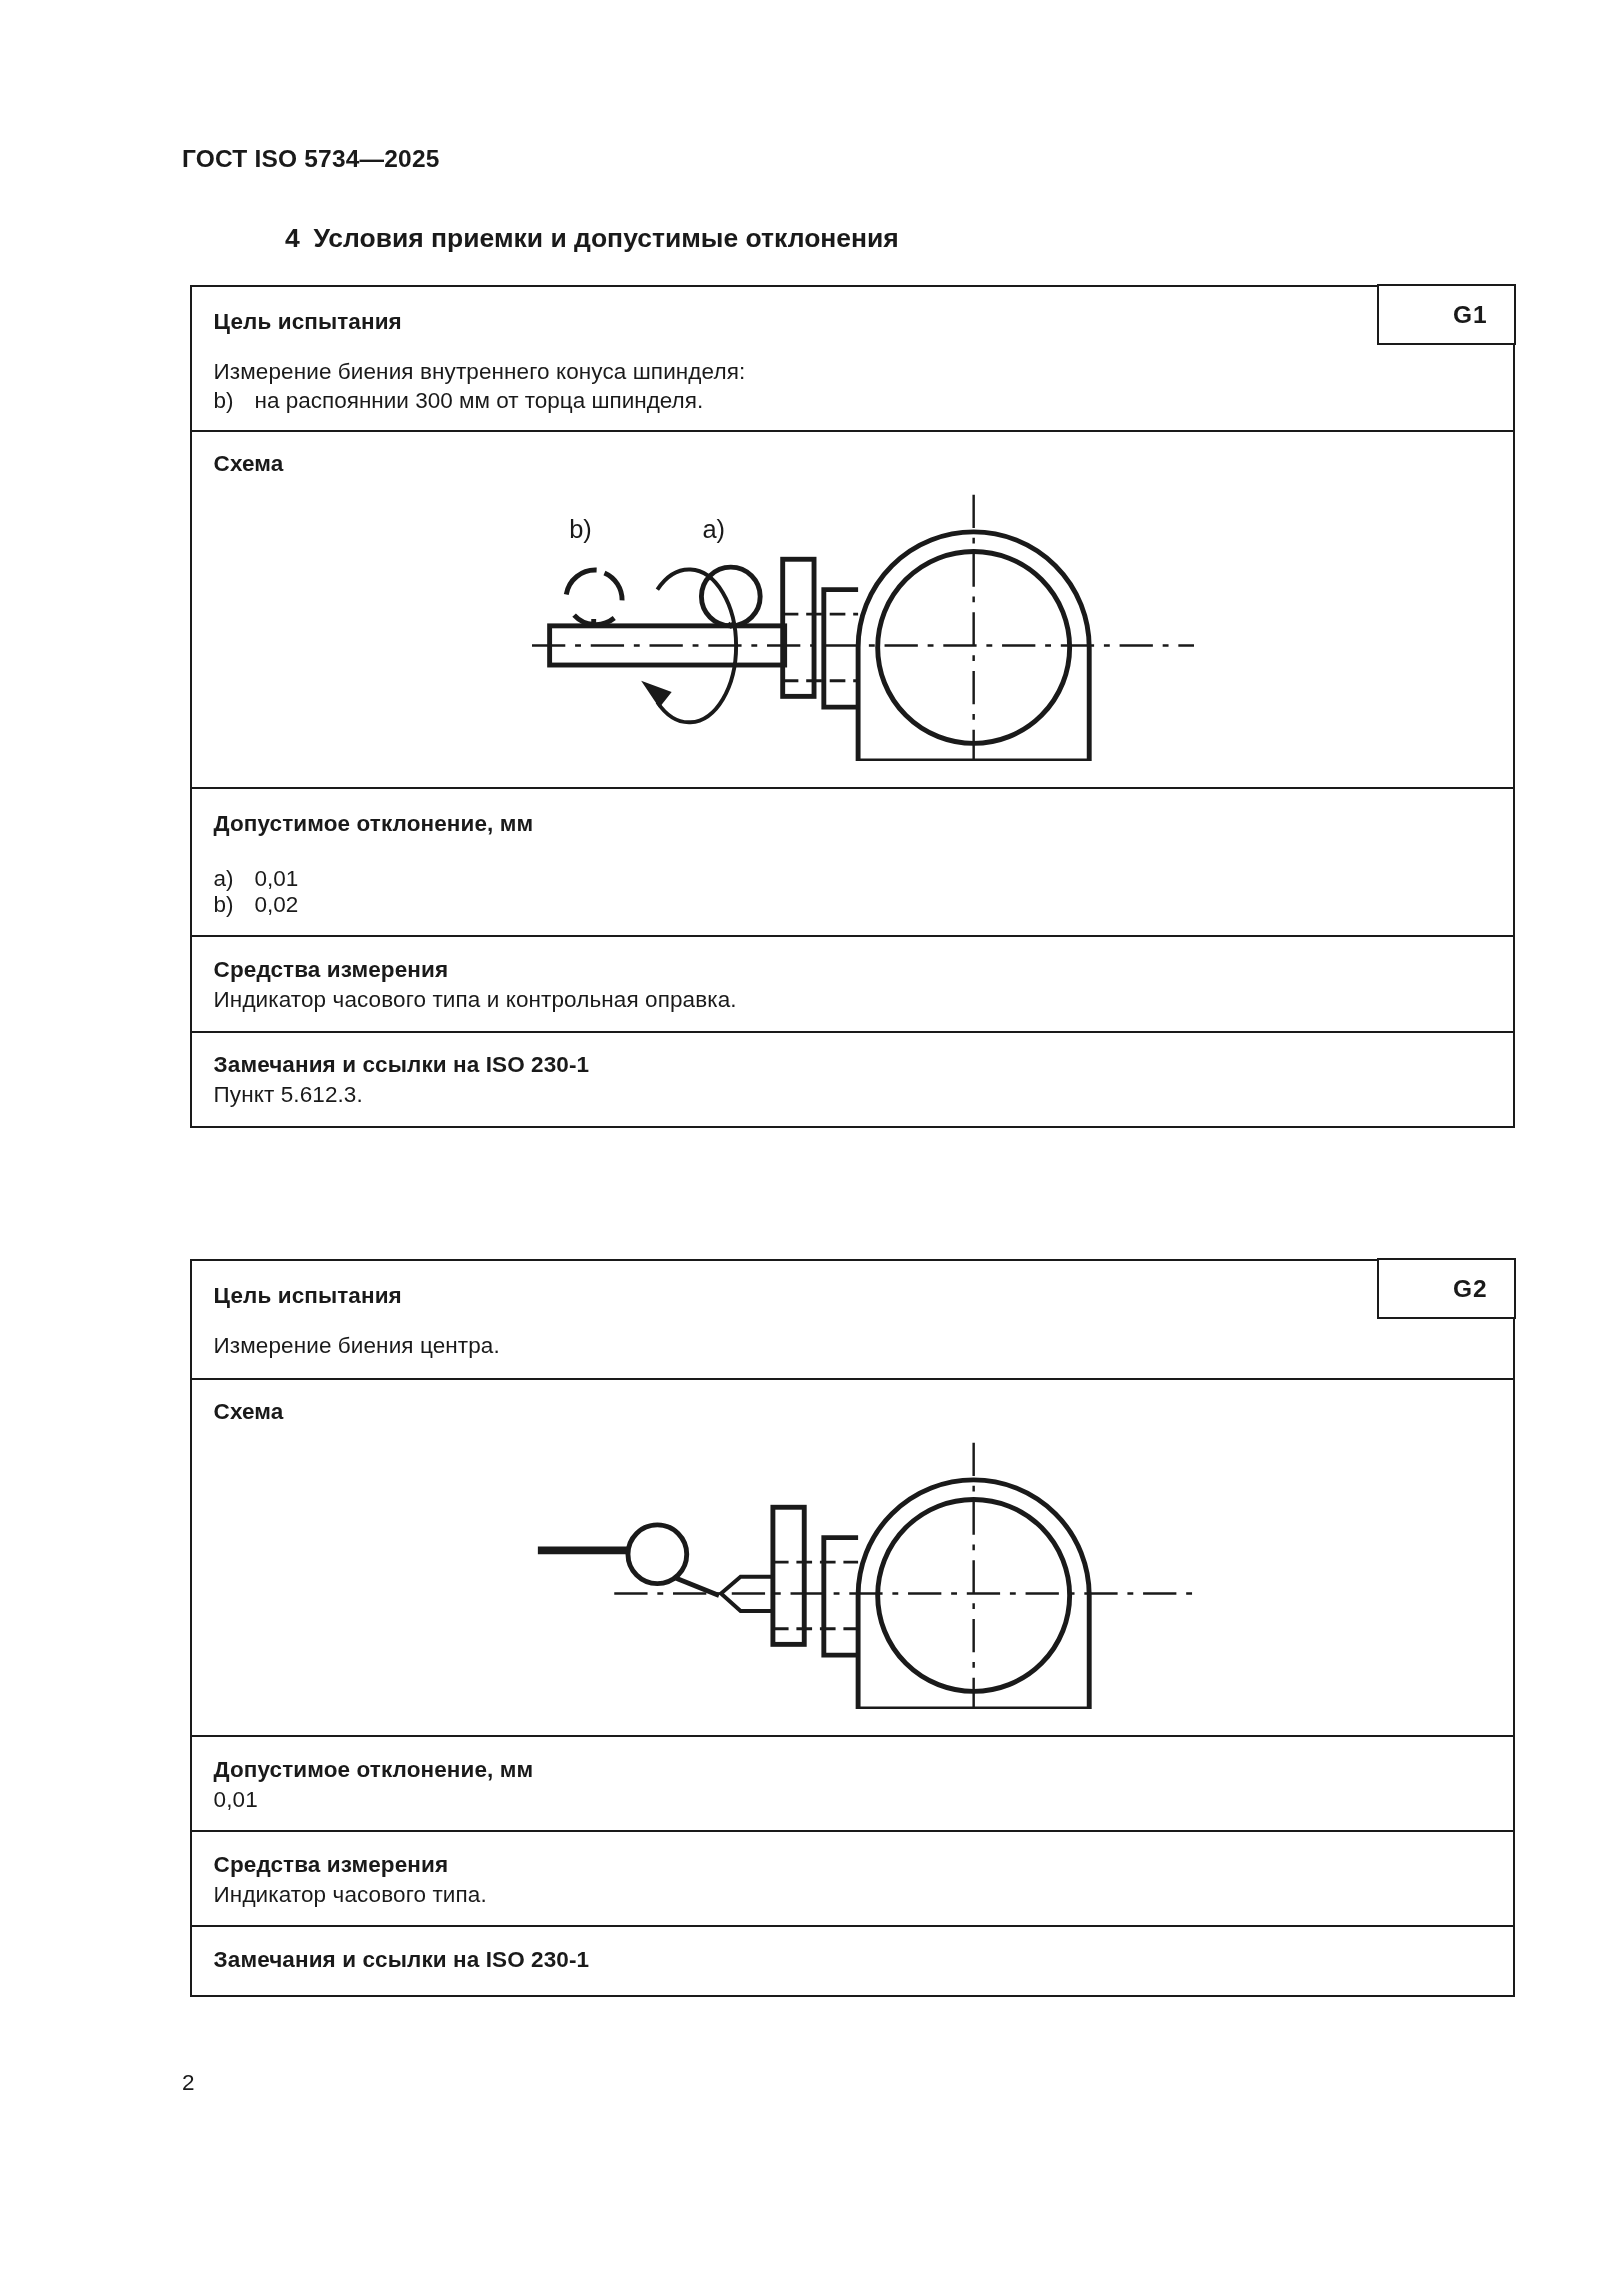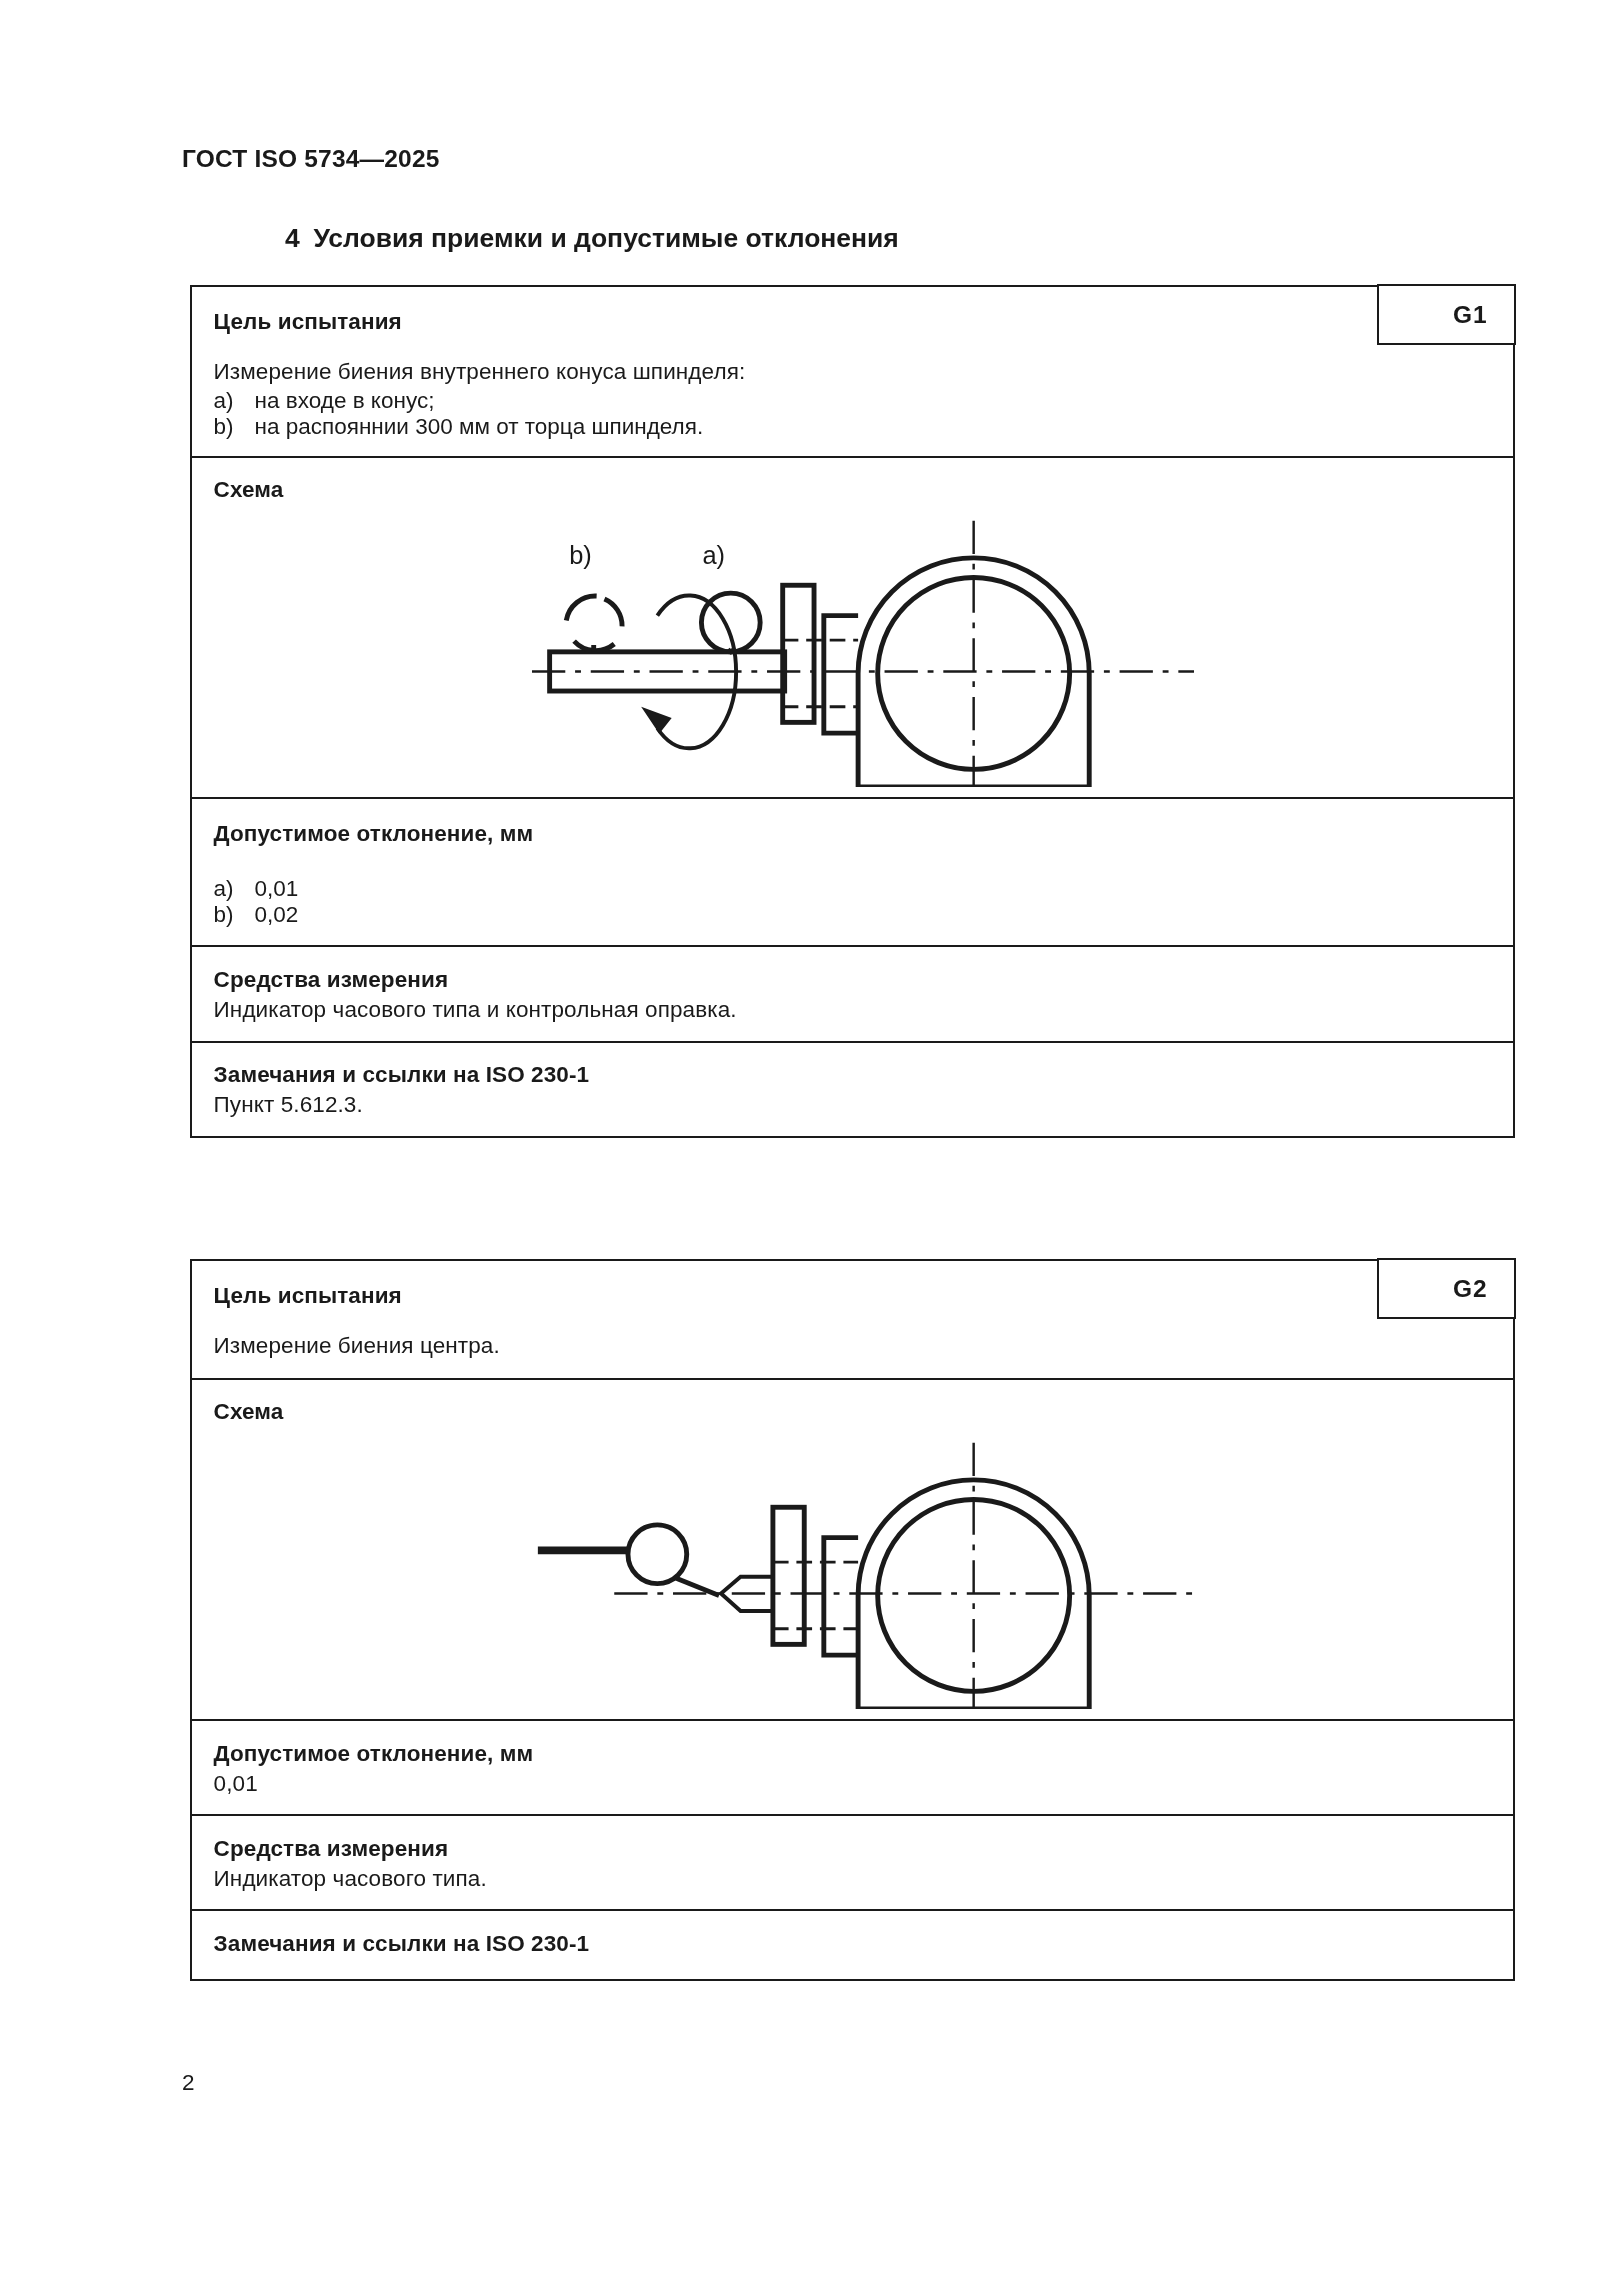--- a/index.html
+++ b/index.html
@@ -98,21 +98,21 @@
     display: flex;
     align-items: center;
     justify-content: center;
     font-size: 24.5px;
     font-weight: bold;
     letter-spacing: 1px;
     padding-left: 48px;
   }
 
   
-  .row-scheme { padding-top: 19.6px; padding-bottom: 0; }
+  .row-scheme { padding-top: 19.6px; padding-bottom: 16px; }
   .row-scheme .rowtitle { margin-bottom: 0; }
   .scheme-canvas {
     position: relative;
     width: 100%;
     height: 294px;
   }
   .scheme-canvas svg { display: block; margin: 0 auto; }
 
   
   .row-tol { padding-top: 21.6px; padding-bottom: 17.6px; }
@@ -141,21 +141,20 @@
 
   <div class="section-heading">
     <span class="num">4</span><span>Условия приемки и допустимые отклонения</span>
   </div>
 
   <div class="test-table" id="table-g1">
 
     <div class="trow row-purpose">
       <div class="rowtitle">Цель испытания</div>
       <div class="rowtext">Измерение биения внутреннего конуса шпинделя:</div>
-      <div class="listline"><span class="mk">a)</span><span>на входе в конус;</span></div>
       <div class="listline"><span class="mk">b)</span><span>на распояннии 300 мм от торца шпинделя.</span></div>
 
       <div class="badge">G1</div>
     </div>
 
     <div class="trow row-scheme">
       <div class="rowtitle">Схема</div>
       <div class="scheme-canvas">
         <svg width="686" height="284" viewBox="0 0 700 290">
           <g fill="none" stroke="#1a1a1a" stroke-width="5" stroke-linecap="butt">

